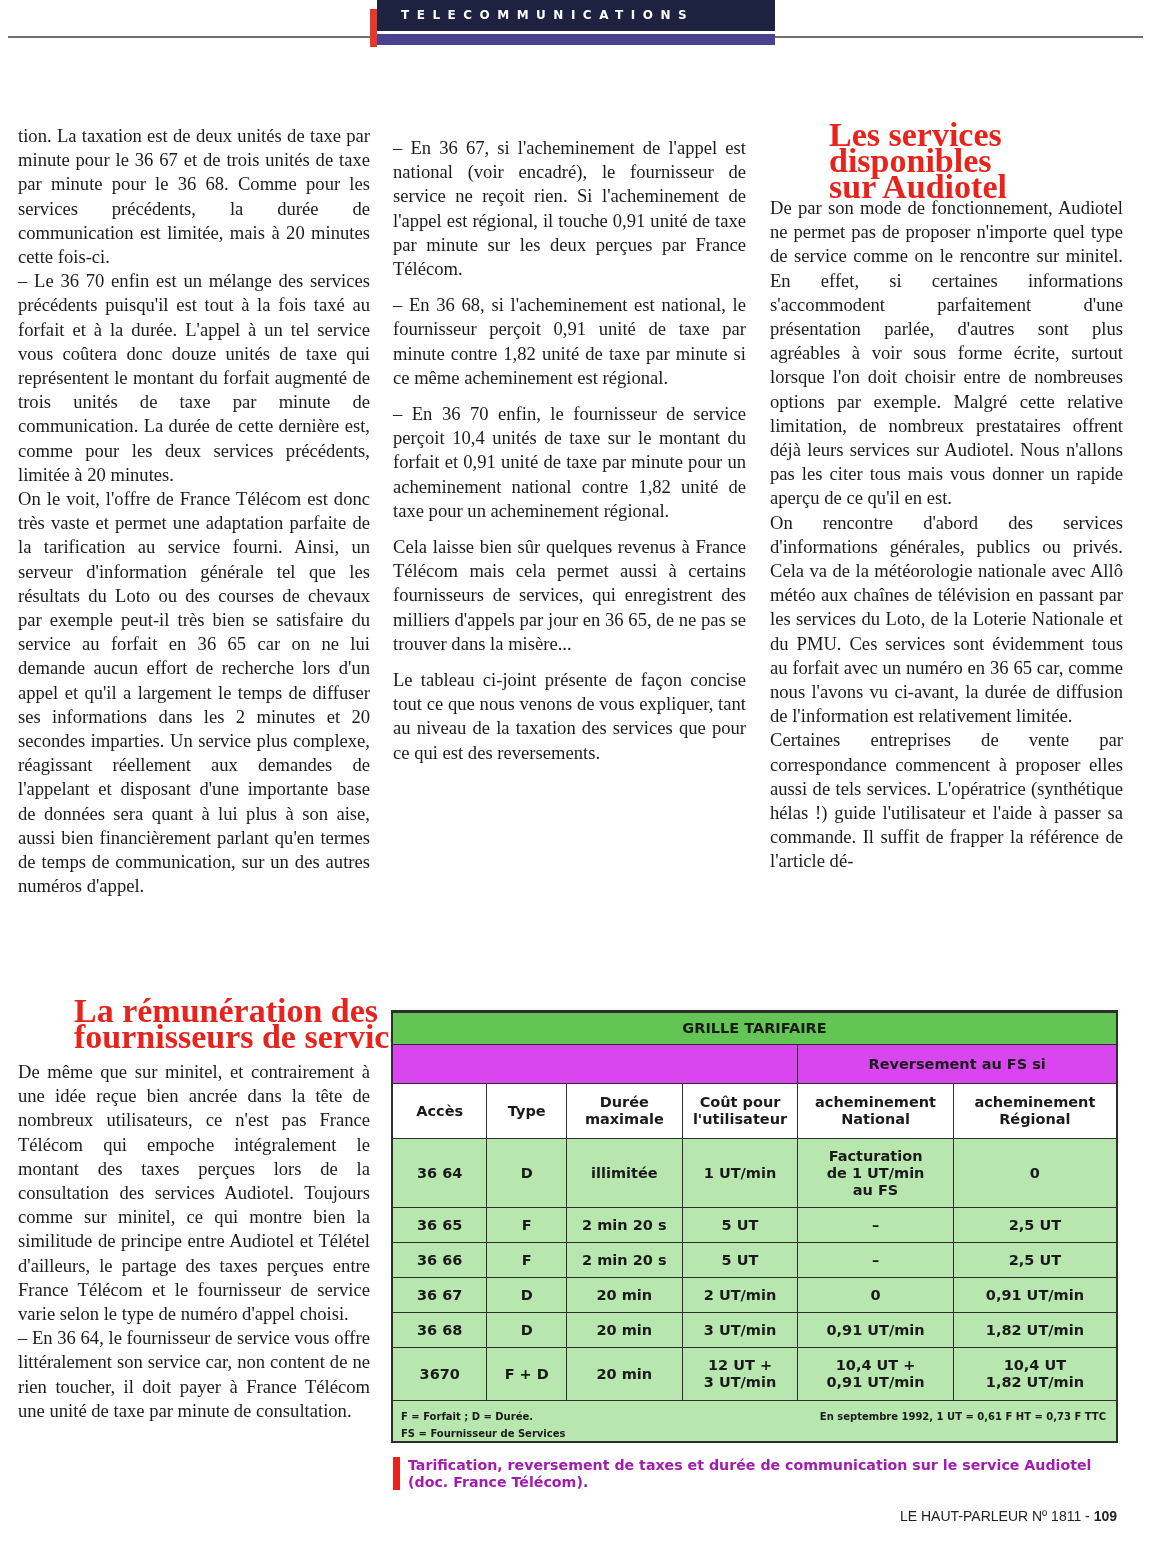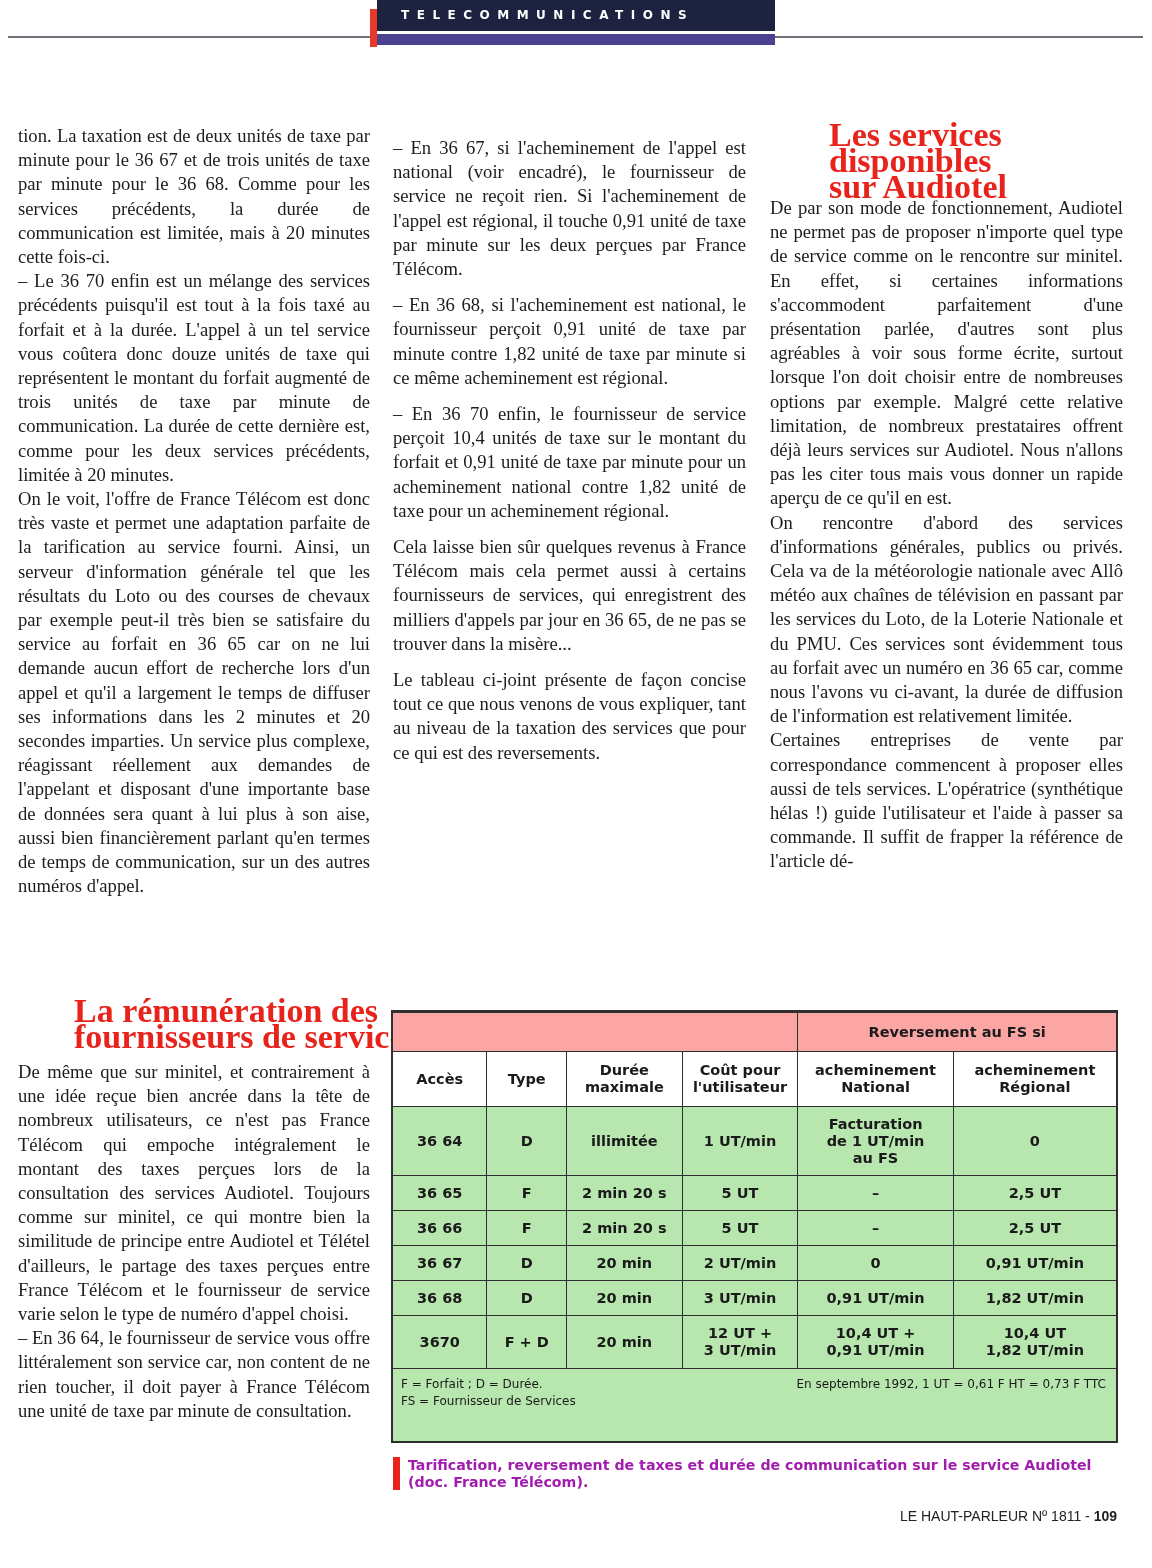--- a/index.html
+++ b/index.html
@@ -29,29 +29,29 @@
   .c4 { left:18px; top:1060px; width:352px; }
 
   
   .tbl-wrap { position:absolute; left:391px; top:1010px; width:727px; height:433px;
               border:2px solid #2e2e2e; background:#b7e6ae; box-sizing:border-box;
               font-family:"DejaVu Sans","Liberation Sans",sans-serif; }
   table.grid { border-collapse:collapse; width:100%; table-layout:fixed; }
   table.grid td { border:1.5px solid #2e2e2e; text-align:center; vertical-align:middle;
                   font-weight:bold; font-size:14.5px; line-height:17px; color:#1a1a1a; padding:0 3px; }
   .row-title td { background:#62c554; height:31px; border-top:none; }
-  .row-sub td { background:#fca5a5; height:38px; }
+  .row-sub td { background:#d946ef; height:38px; }
   .row-head td { background:#ffffff; height:54px; }
   .row-data td { background:#b7e6ae; }
   .r-tall td { height:68px; }
   .r-norm td { height:34px; }
   .r-two td { height:52px; }
   table.grid tr td:first-child { border-left:none; }
   table.grid tr td:last-child { border-right:none; }
-  .tbl-foot { position:relative; height:47px; font-weight:normal; font-size:12px; line-height:17px; color:#1a1a1a;padding-left:39px; }
+  .tbl-foot { position:relative; height:47px; font-weight:bold; font-size:10px; line-height:17px; color:#1a1a1a;padding-left:39px; }
   .foot-left { position:absolute; left:8px; top:7px; }
   .foot-right { position:absolute; right:10px; top:7px; }
 
   .caption-bar { position:absolute; left:393px; top:1457px; width:7px; height:33px; background:#e8231c; }
   .caption { position:absolute; left:408px; top:1457px; width:705px;
              font-family:"DejaVu Sans","Liberation Sans",sans-serif; font-weight:bold;
              font-size:14.2px; line-height:17px; color:#a21caf; }
 
   .footer { position:absolute; left:900px; top:1508px; font-family:"Liberation Sans","DejaVu Sans",sans-serif;
             font-size:14px; color:#222; }
@@ -103,20 +103,23 @@
   <table class="grid">
     <colgroup>
       <col style="width:13%">
         <col style="width:11%">
         <col style="width:16%">
         <col style="width:16%">
         <col style="width:21.5%">
         <col style="width:22.5%">
     </colgroup>
     <tbody>
+        <tr class="row-title">
+      <td colspan="6">GRILLE TARIFAIRE</td>
+    </tr>
     <tr class="row-sub">
       <td colspan="4"></td>
       <td colspan="2">Reversement au FS si</td>
     </tr>
     <tr class="row-head">
       <td>Accès</td>
       <td>Type</td>
       <td>
             <div>Durée</div>
             <div>maximale</div>

